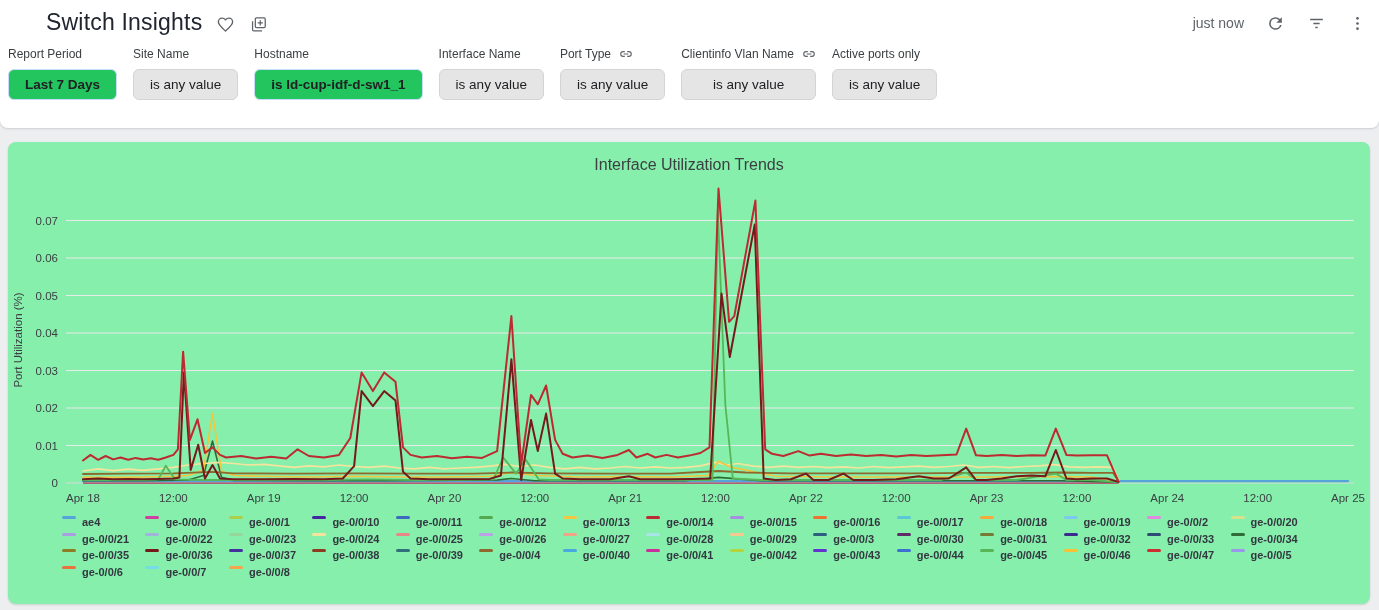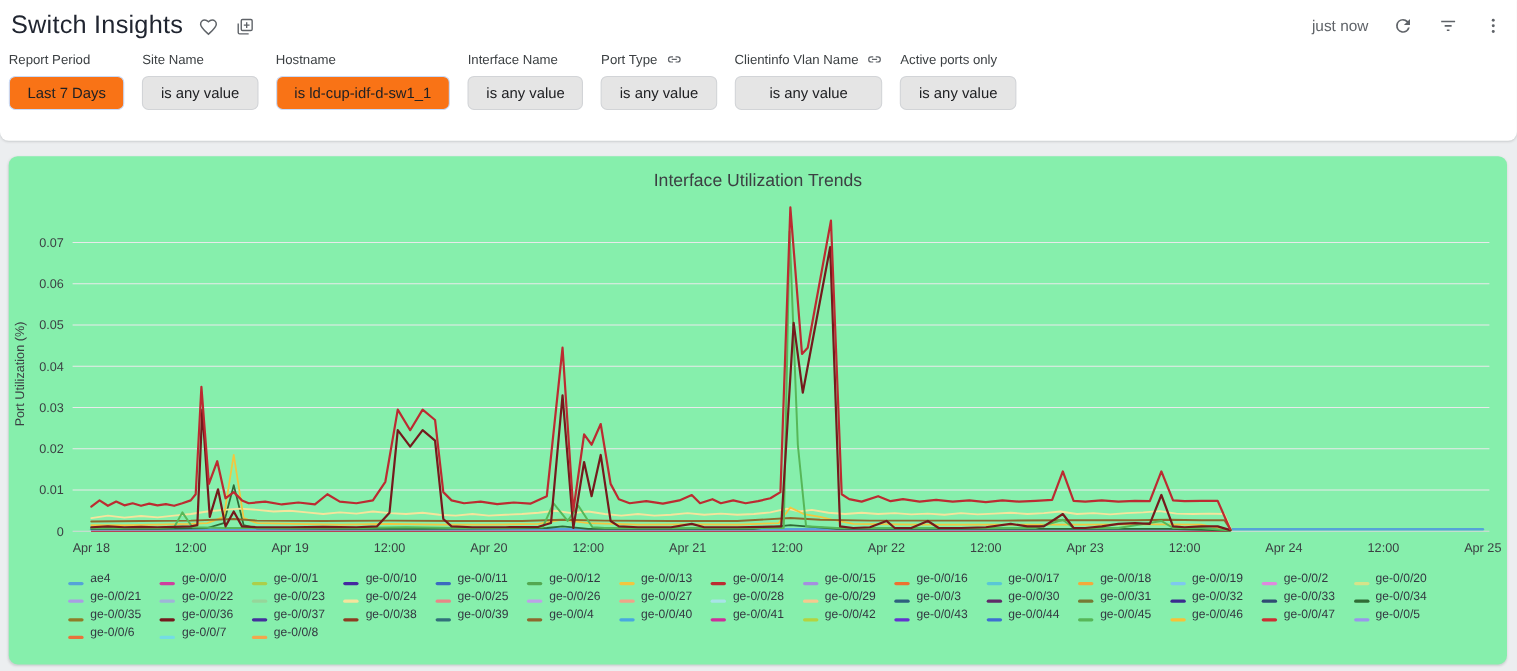--- a/index.html
+++ b/index.html
@@ -3,48 +3,48 @@
 <meta charset="utf-8">
 <style>
   * { margin:0; padding:0; box-sizing:border-box; }
   html,body { width:1379px; height:610px; overflow:hidden;
     font-family:"Liberation Sans", sans-serif; background:#eceef0; }
 
   
   .top-card { position:absolute; left:0; top:0; width:1379px; height:128px;
     background:#fff; border-radius:0 0 8px 8px;
     box-shadow:0 1px 2px rgba(60,64,67,.18); }
-  .header-row { display:flex; align-items:center; height:38px; padding:6px 12px 0 10px; }
+  .header-row { display:flex; align-items:center; height:38px; padding:6px 12px 0 10px;margin-left:36px; }
   .page-title { font-size:23px; color:#202530; letter-spacing:.2px; }
   .title-icons { display:flex; align-items:center; gap:14px; margin-left:14px; margin-top:4px; }
   .hicon { width:19px; height:19px; color:#5f6368; cursor:pointer; display:block; }
   .header-right { margin-left:auto; display:flex; align-items:center; gap:22px; margin-top:2px; }
   .updated-text { font-size:14px; color:#5f6368; }
 
   
   .filter-bar { display:flex; gap:16px; padding:8px 16px 0 8px; align-items:flex-end; }
   .filter-group { display:flex; flex-direction:column; }
   .filter-label { font-size:12px; color:#3c4043; height:16px; display:flex; align-items:center; gap:8px; margin-bottom:7px; }
   .link-icon { width:14px; height:14px; color:#5f6368; }
   .chip { font-family:"Liberation Sans", sans-serif; font-size:13.5px; color:#202124;
     height:31px; padding:0 16px; border-radius:6px; background:#e5e5e5;
     border:1px solid #d2d4d7; cursor:pointer; white-space:nowrap; }
-  .chip.active { background:#f97316; border-color:#c7dbfa; }
+  .chip.active { background:#22c55e; border-color:#c7dbfa;font-weight:bold; }
 
   
   .chart-card { position:absolute; left:8px; top:142px; width:1362px; height:462px;
     background:#86efac; border-radius:8px; box-shadow:0 1px 2px rgba(60,64,67,.18); }
   .chart-title { text-align:center; padding-top:14px; font-size:16px; color:#3c4043; }
   .chart-body { position:relative; height:336px; margin-top:6px; }
   .chart-body svg { position:absolute; left:0; top:0; }
 
   
   .legend-grid { display:grid; grid-template-columns:repeat(15,1fr);
     width:1252px; margin:0 0 0 54px; row-gap:1px; }
-  .legend-item { display:flex; align-items:flex-end; gap:6px; height:15.5px; cursor:pointer; }
+  .legend-item { display:flex; align-items:flex-start; gap:6px; height:15.5px; cursor:pointer;font-weight:bold; }
   .legend-swatch { width:14px; height:3px; border-radius:2px; flex:0 0 14px; }
   .legend-label { font-size:11px; color:#333740; white-space:nowrap; }
 </style>
 </head>
 <body>
 
 <div class="top-card">
   <div class="header-row">
     <span class="page-title">Switch Insights</span>
     <span class="title-icons">

